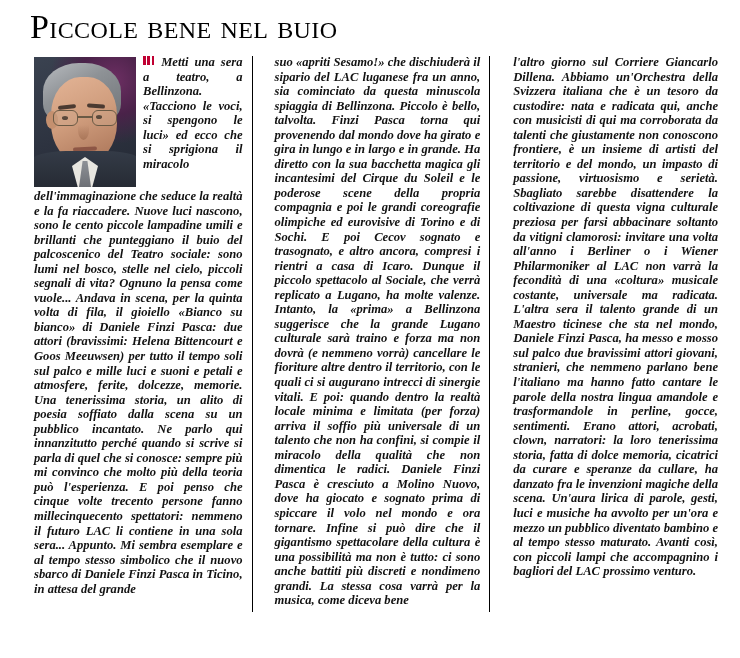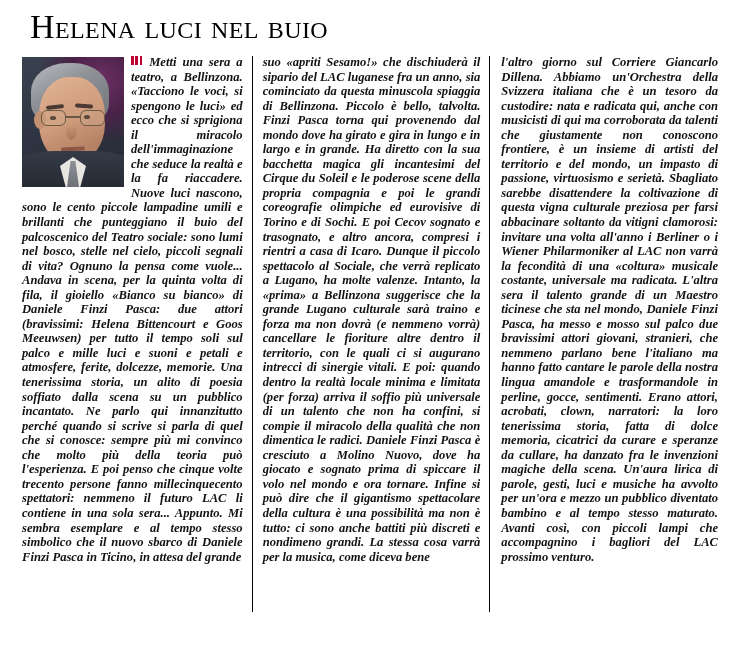--- a/index.html
+++ b/index.html
@@ -81,20 +81,21 @@
   .columns {
     position: relative;
     margin-top: 9px;
     display: flex;
     align-items: stretch;
     height: 560px;
   }
   .col {
     position: relative;
     box-sizing: border-box;
+    margin-left: 12px;
   }
   .col-1 { width: 231px; padding-right: 9px; }
   .col-2 { width: 238px; padding-left: 10px; padding-right: 9px; }
   .col-3 { width: 229px; padding-left: 11px; }
   .divider {
     width: 1px;
     background: #000;
     flex: 0 0 1px;
     margin-top: 1px;
     height: 556px;
@@ -242,21 +243,21 @@
     margin-right: 1.8px;
     font-style: normal;
   }
 </style>
 </head>
 <body>
 
 <div class="page">
 
 
-  <h1 class="headline">Helena luci nel buio</h1>
+  <h1 class="headline">Piccole bene nel buio</h1>
 
   <div class="columns">
 
     <div class="col col-1">
       <div class="portrait">
         <div class="p-bg"></div>
         <div class="p-hair"></div>
         <div class="p-face"></div>
         <div class="p-ear"></div>
         <div class="p-brow-l"></div>

